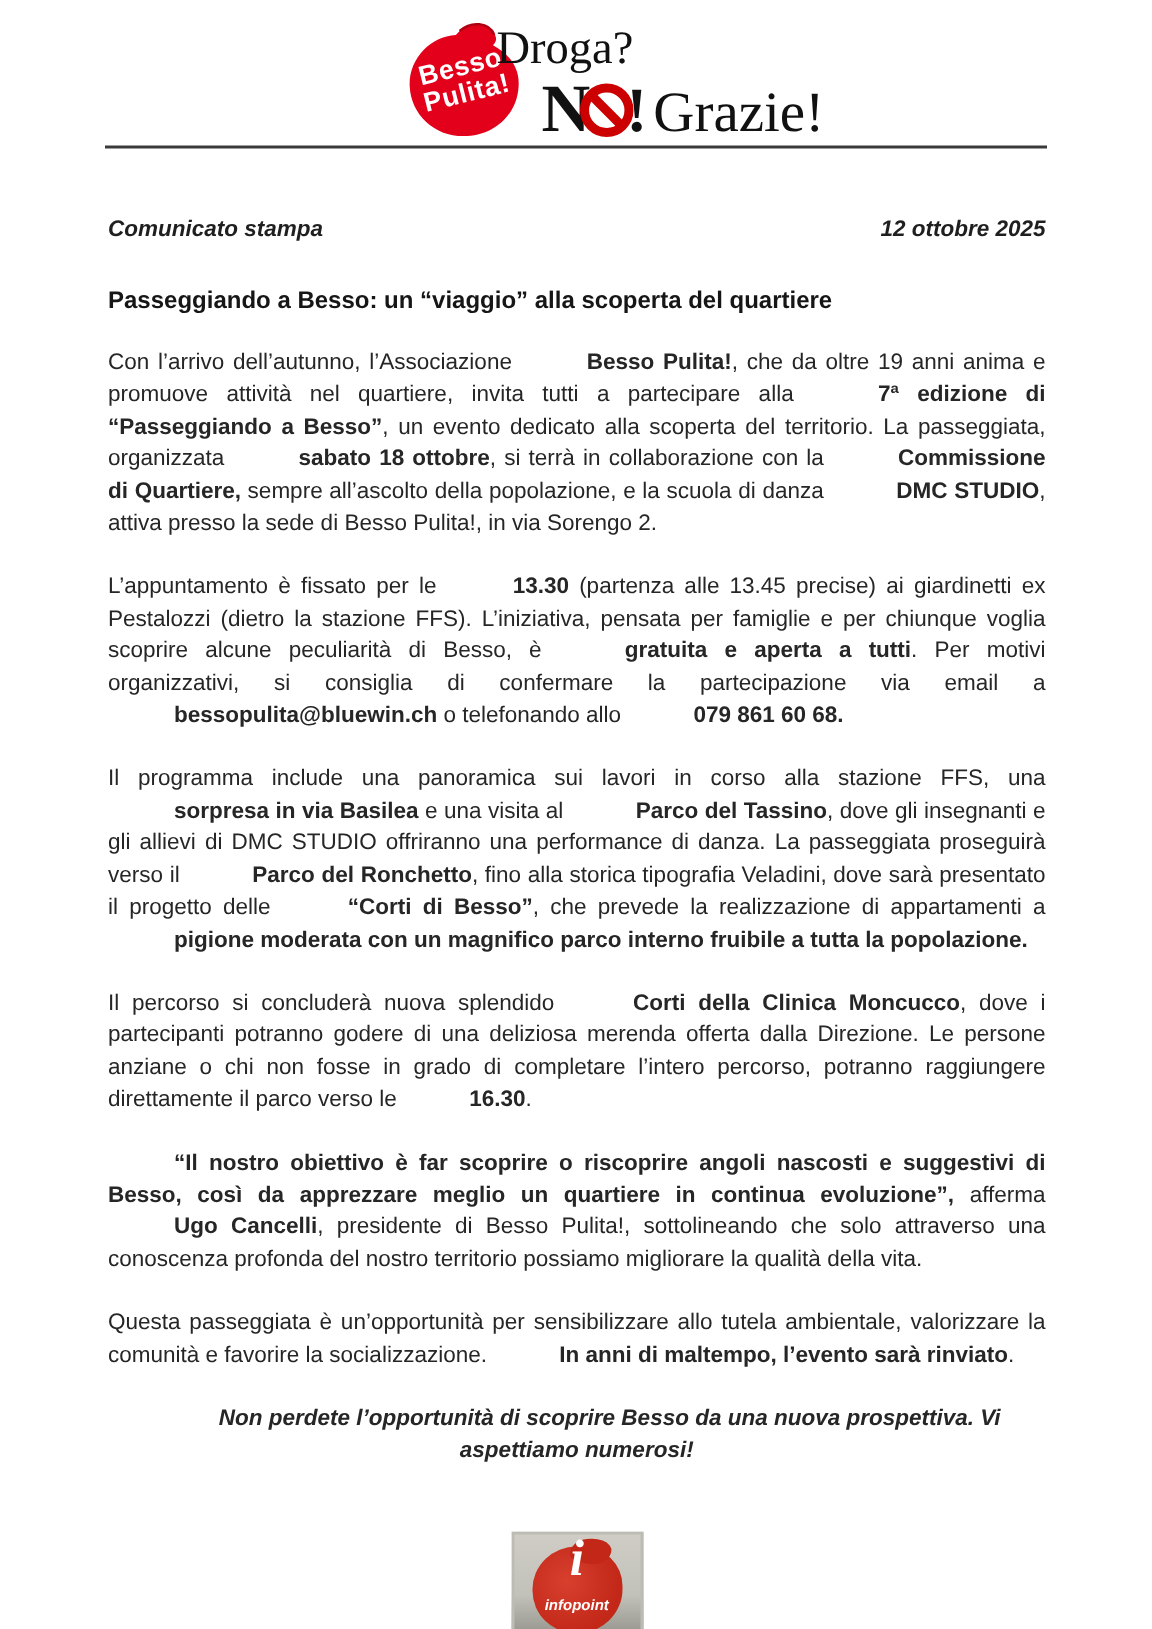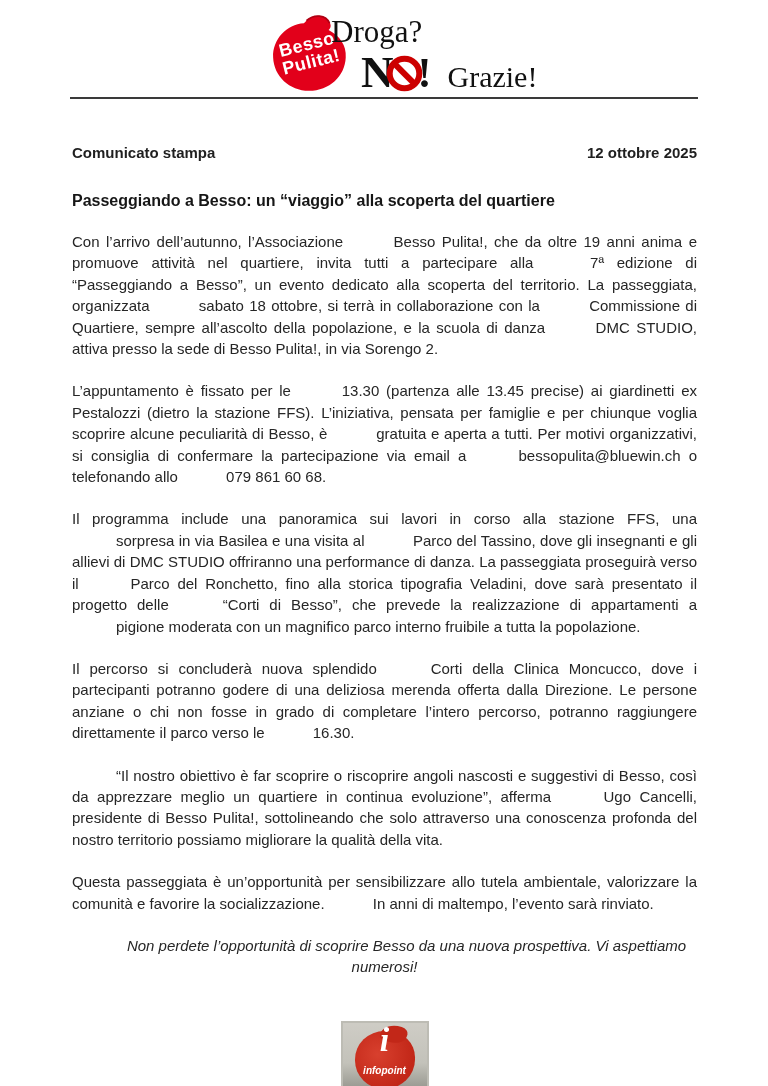--- a/index.html
+++ b/index.html
@@ -26,36 +26,36 @@
     color:#ffffff; font-weight:bold; text-align:center;
     font-size:18px; line-height:18px; letter-spacing:0.5px;
   }
   .slogan { position:absolute; left:331px; top:16px; font-family:"Liberation Serif", serif; color:#111; }
   .slogan-line1 { font-size:31px; line-height:32px; }
   .slogan-line2 { margin-left:30px; margin-top:-2px; white-space:nowrap; }
   .slogan-n { font-size:45px; font-weight:bold; letter-spacing:-1px; }
   .no-sign { display:inline-block; width:37px; height:37px; vertical-align:-5px; margin-left:-7px; }
   .no-sign svg { width:100%; height:100%; }
   .slogan-excl { font-size:42px; font-weight:bold; margin-left:-5px; }
-  .slogan-grazie { font-size:30px; margin-left:12px; }
+  .slogan-grazie { font-size:38px; margin-left:0; }
   .rule { position:absolute; left:70px; right:70px; bottom:0; height:0;
           border:none; border-top:2px solid #3a3a3a; }
   
   .content { padding:0 71px 0 72px; }
   .meta-row { display:flex; justify-content:space-between; margin-top:45px;
-              font-size:15px; font-weight:bold; }
+              font-size:15px; font-weight:bold;font-style:italic; }
   .headline { margin-top:31px; font-size:16px; font-weight:bold; color:#161616; }
   .body-text { margin-top:15px; }
   .body-text p {
     margin-top:21px;
     font-size:15px; line-height:21.4px;
     text-align:justify;
     color:#262626;
   }
-  .body-text .b { font-weight:normal;padding-left:44px; }
+  .body-text .b { font-weight:bold;padding-left:44px; }
   .body-text .i { font-style:italic; }
   p.bold-italic { font-weight:bold; font-style:italic; text-align:center; }
   
   .infopoint-wrap { margin-top:43px; text-align:center; }
   .infopoint {
     position:relative; display:inline-block;
     width:88px; height:105px;
     background:linear-gradient(180deg,#cfcdc6 0%, #c3c2ba 40%, #8e8e86 70%, #7b7b73 100%);
     box-shadow:inset 0 0 0 2px #bdbcb4;
     overflow:hidden; text-align:center;

